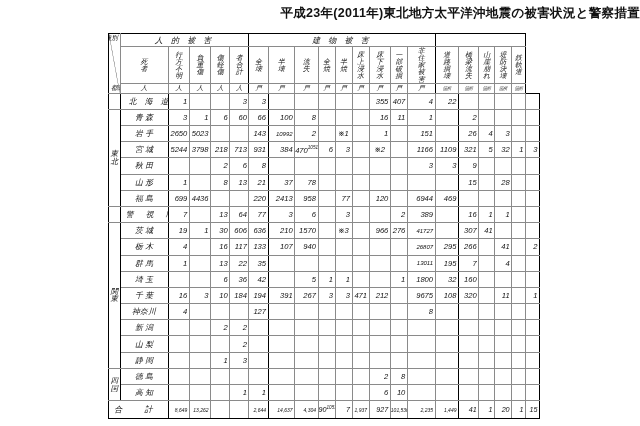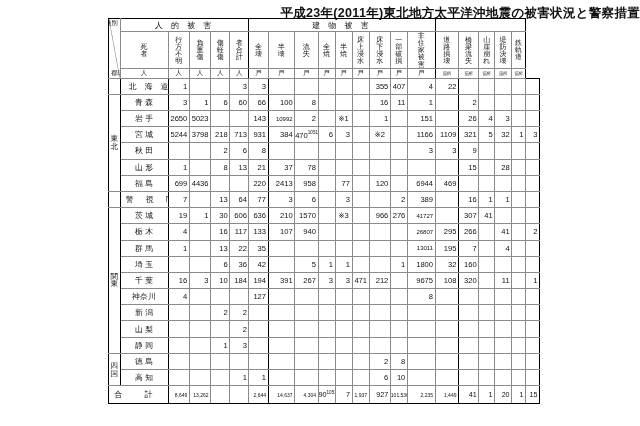--- a/index.html
+++ b/index.html
@@ -31,23 +31,24 @@
     letter-spacing: 0.3px;
   }
   .title-sub {
     font-size: 12px;
     font-weight: bold;
     letter-spacing: 0.5px;
   }
   .table-wrap {
     position: absolute;
     left: 108px;
-    top: 18px;
+    top: 33px;
     width: 432px;
     height: 390px;
+    font-style: italic;
   }
   table.dmg {
     border-collapse: collapse;
     table-layout: fixed;
     width: 432px;
     font-size: 7.5px;
   }
   table.dmg td, table.dmg th {
     border: 0.5px solid #8a8a8a;
     padding: 0;

